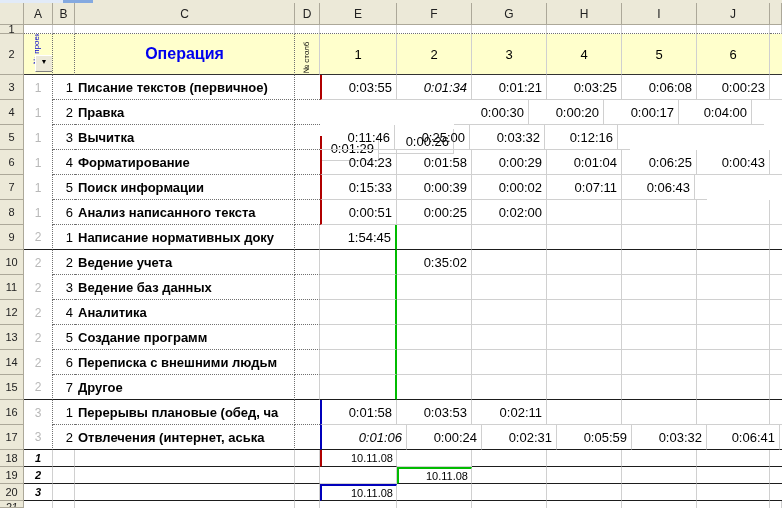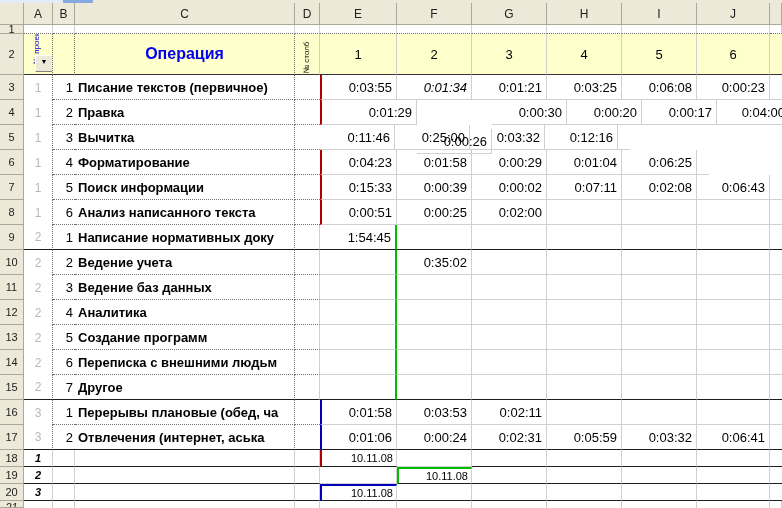--- a/index.html
+++ b/index.html
@@ -131,21 +131,21 @@
         <div class="c time gl-r gl-b" style="width: 75px;">0:06:08</div>
         <div class="c time gl-r gl-b" style="width: 73px;">0:00:23</div>
         <div class="c gl-b" style="width: 12px;"></div>
       </div>
       <div class="row r">
         <div class="c hdr" style="width: 24px;">4</div>
         <div class="c proj dot-r" style="width: 29px;">1</div>
         <div class="c numb dot-b" style="width: 22px;">2</div>
         <div class="c task dot-b dot-r" style="width: 220px;">Правка</div>
         <div class="c dot-b" style="width: 25px;"></div>
-        <div class="c time gl-b red-l gl-r" style="width: 97px;">0:01:29</div>
+        <div class="c time gl-b red-l gl-r" style="width: 59px; margin-top: 36px;">0:01:29</div>
         <div class="c time gl-r gl-b" style="width: 75px; margin-top: 29px;">0:00:26</div>
         <div class="c time gl-r gl-b" style="width: 75px;">0:00:30</div>
         <div class="c time gl-r gl-b" style="width: 75px;">0:00:20</div>
         <div class="c time gl-r gl-b" style="width: 75px;">0:00:17</div>
         <div class="c time gl-r gl-b" style="width: 73px;">0:04:00</div>
         <div class="c gl-b" style="width: 12px;"></div>
       </div>
       <div class="row r">
         <div class="c hdr" style="width: 24px;">5</div>
         <div class="c proj dot-r" style="width: 29px;">1</div>
@@ -162,33 +162,33 @@
         <div class="c hdr" style="width: 24px;">6</div>
         <div class="c proj dot-r" style="width: 29px;">1</div>
         <div class="c numb dot-b" style="width: 22px;">4</div>
         <div class="c task dot-b dot-r" style="width: 220px;">Форматирование</div>
         <div class="c dot-b" style="width: 25px;"></div>
         <div class="c time gl-b red-l gl-r" style="width: 77px;">0:04:23</div>
         <div class="c time gl-r gl-b" style="width: 75px;">0:01:58</div>
         <div class="c time gl-r gl-b" style="width: 75px;">0:00:29</div>
         <div class="c time gl-r gl-b" style="width: 75px; text-align: center;">0:01:04</div>
         <div class="c time gl-r gl-b" style="width: 75px;">0:06:25</div>
+        <div class="c time gl-r gl-b" style="width: 73px;">0:00:43</div>
         <div class="c gl-b" style="width: 12px;"></div>
       </div>
       <div class="row r">
         <div class="c hdr" style="width: 24px;">7</div>
         <div class="c proj dot-r" style="width: 29px;">1</div>
         <div class="c numb dot-b" style="width: 22px;">5</div>
         <div class="c task dot-b dot-r" style="width: 220px;">Поиск информации</div>
         <div class="c dot-b" style="width: 25px;"></div>
         <div class="c time gl-b red-l gl-r" style="width: 77px;">0:15:33</div>
         <div class="c time gl-r gl-b" style="width: 75px;">0:00:39</div>
         <div class="c time gl-r gl-b" style="width: 75px; text-align: center;">0:00:02</div>
         <div class="c time gl-r gl-b" style="width: 75px;">0:07:11</div>
-        <div class="c time gl-r gl-b" style="width: 75px;">0:02:08</div>
         <div class="c time gl-r gl-b" style="width: 73px;">0:06:43</div>
         <div class="c gl-b" style="width: 12px;"></div>
       </div>
       <div class="row r">
         <div class="c hdr" style="width: 24px;">8</div>
         <div class="c proj dot-r" style="width: 29px;">1</div>
         <div class="c numb dot-b" style="width: 22px;">6</div>
         <div class="c task dot-b dot-r" style="width: 220px;">Анализ написанного текста</div>
         <div class="c dot-b" style="width: 25px;"></div>
         <div class="c time gl-b red-l gl-r" style="width: 77px;">0:00:51</div>
@@ -310,21 +310,21 @@
         <div class="c time gl-r gl-b" style="width: 75px;"></div>
         <div class="c time gl-r gl-b" style="width: 73px;"></div>
         <div class="c gl-b" style="width: 12px;"></div>
       </div>
       <div class="row r">
         <div class="c hdr" style="width: 24px;">17</div>
         <div class="c proj dot-r blk-b" style="width: 29px;">3</div>
         <div class="c numb dot-b blk-b" style="width: 22px;">2</div>
         <div class="c task dot-b dot-r blk-b" style="width: 220px;">Отвлечения (интернет, аська</div>
         <div class="c dot-b blk-b" style="width: 25px;"></div>
-        <div class="c time gl-b blue-l gl-r blk-b" style="width: 77px;">0:01:06</div>
+        <div class="c time gl-b blue-l gl-r blk-b" style="width: 87px; font-style: italic;">0:01:06</div>
         <div class="c time gl-r gl-b blk-b" style="width: 75px;">0:00:24</div>
         <div class="c time gl-r gl-b blk-b" style="width: 75px;">0:02:31</div>
         <div class="c time gl-r gl-b blk-b" style="width: 75px;">0:05:59</div>
         <div class="c time gl-r gl-b blk-b" style="width: 75px;">0:03:32</div>
         <div class="c time gl-r gl-b blk-b" style="width: 73px;">0:06:41</div>
         <div class="c gl-b blk-b" style="width: 12px;"></div>
       </div>
     </div>
   <div id="footerrows">
       <div class="row fr">

